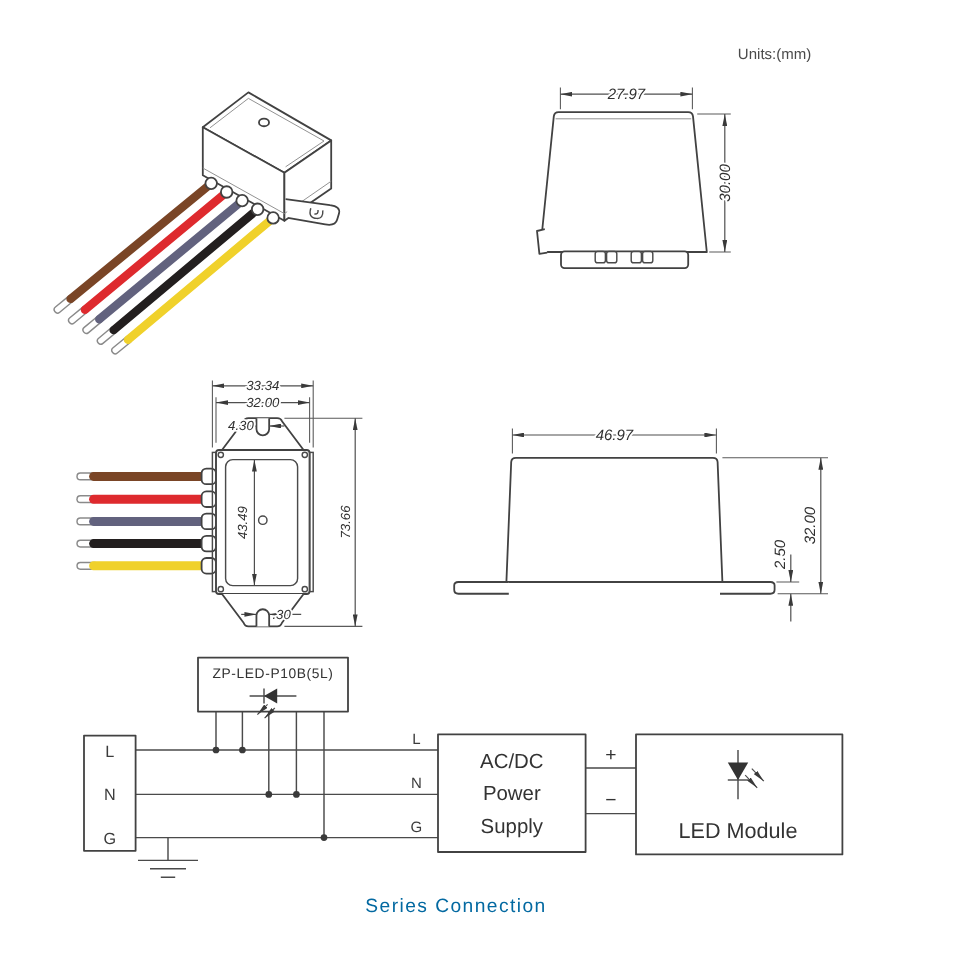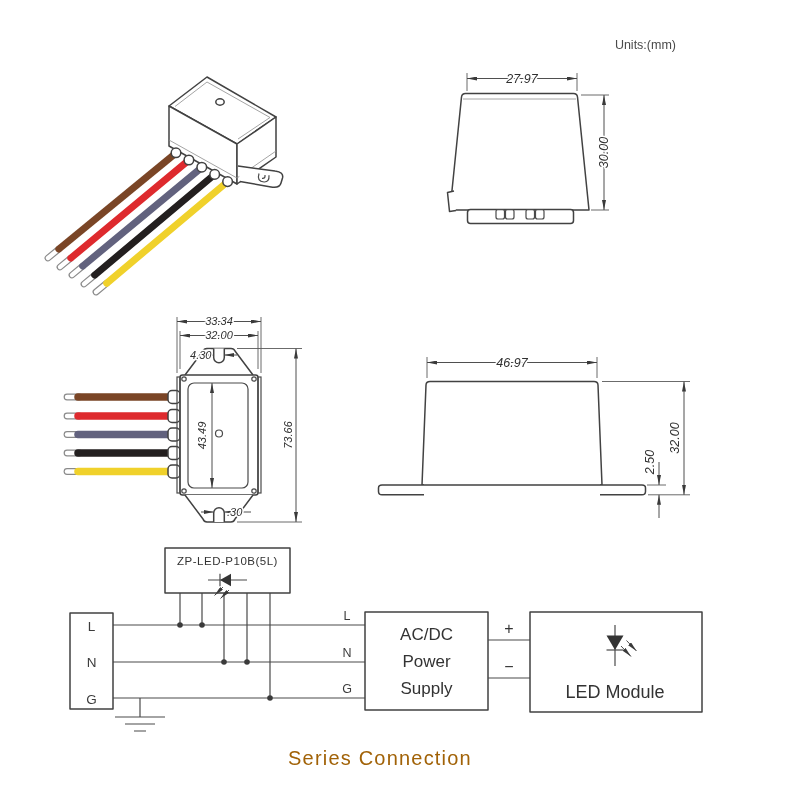--- a/index.html
+++ b/index.html
@@ -25,21 +25,21 @@
   .tmid{text-anchor:middle;}
   .tend{text-anchor:end;}
   .ctext {font-size:13.5px;fill:#3c3c3c;}
   .ctexts{font-size:12.5px;fill:#3c3c3c;}
   .sensor-t{font-size:11.5px;fill:#333;letter-spacing:0.5px;}
   .big  {font-size:17px;fill:#333;}
   .big2 {font-size:18px;fill:#333;}
   .pm   {font-size:16px;fill:#333;}
   .units{position:absolute;top:38px;right:52px;font-size:12.5px;color:#4a4a4a;}
   .caption{position:absolute;top:747px;left:260px;width:240px;text-align:center;
-           font-size:20px;color:#a16207;letter-spacing:1.2px;}
+           font-size:16px;color:#0369a1;letter-spacing:1.2px;}
 </style>
 </head>
 <body>
 
 <div class="canvas">
 
   <svg width="0" height="0">
     <defs>
       <marker id="arr" viewBox="0 0 10 4" refX="10" refY="2" markerWidth="10" markerHeight="4" markerUnits="userSpaceOnUse" orient="auto-start-reverse">
         <path d="M0,0 L10,2 L0,4 Z" fill="#3a3a3a"></path>

